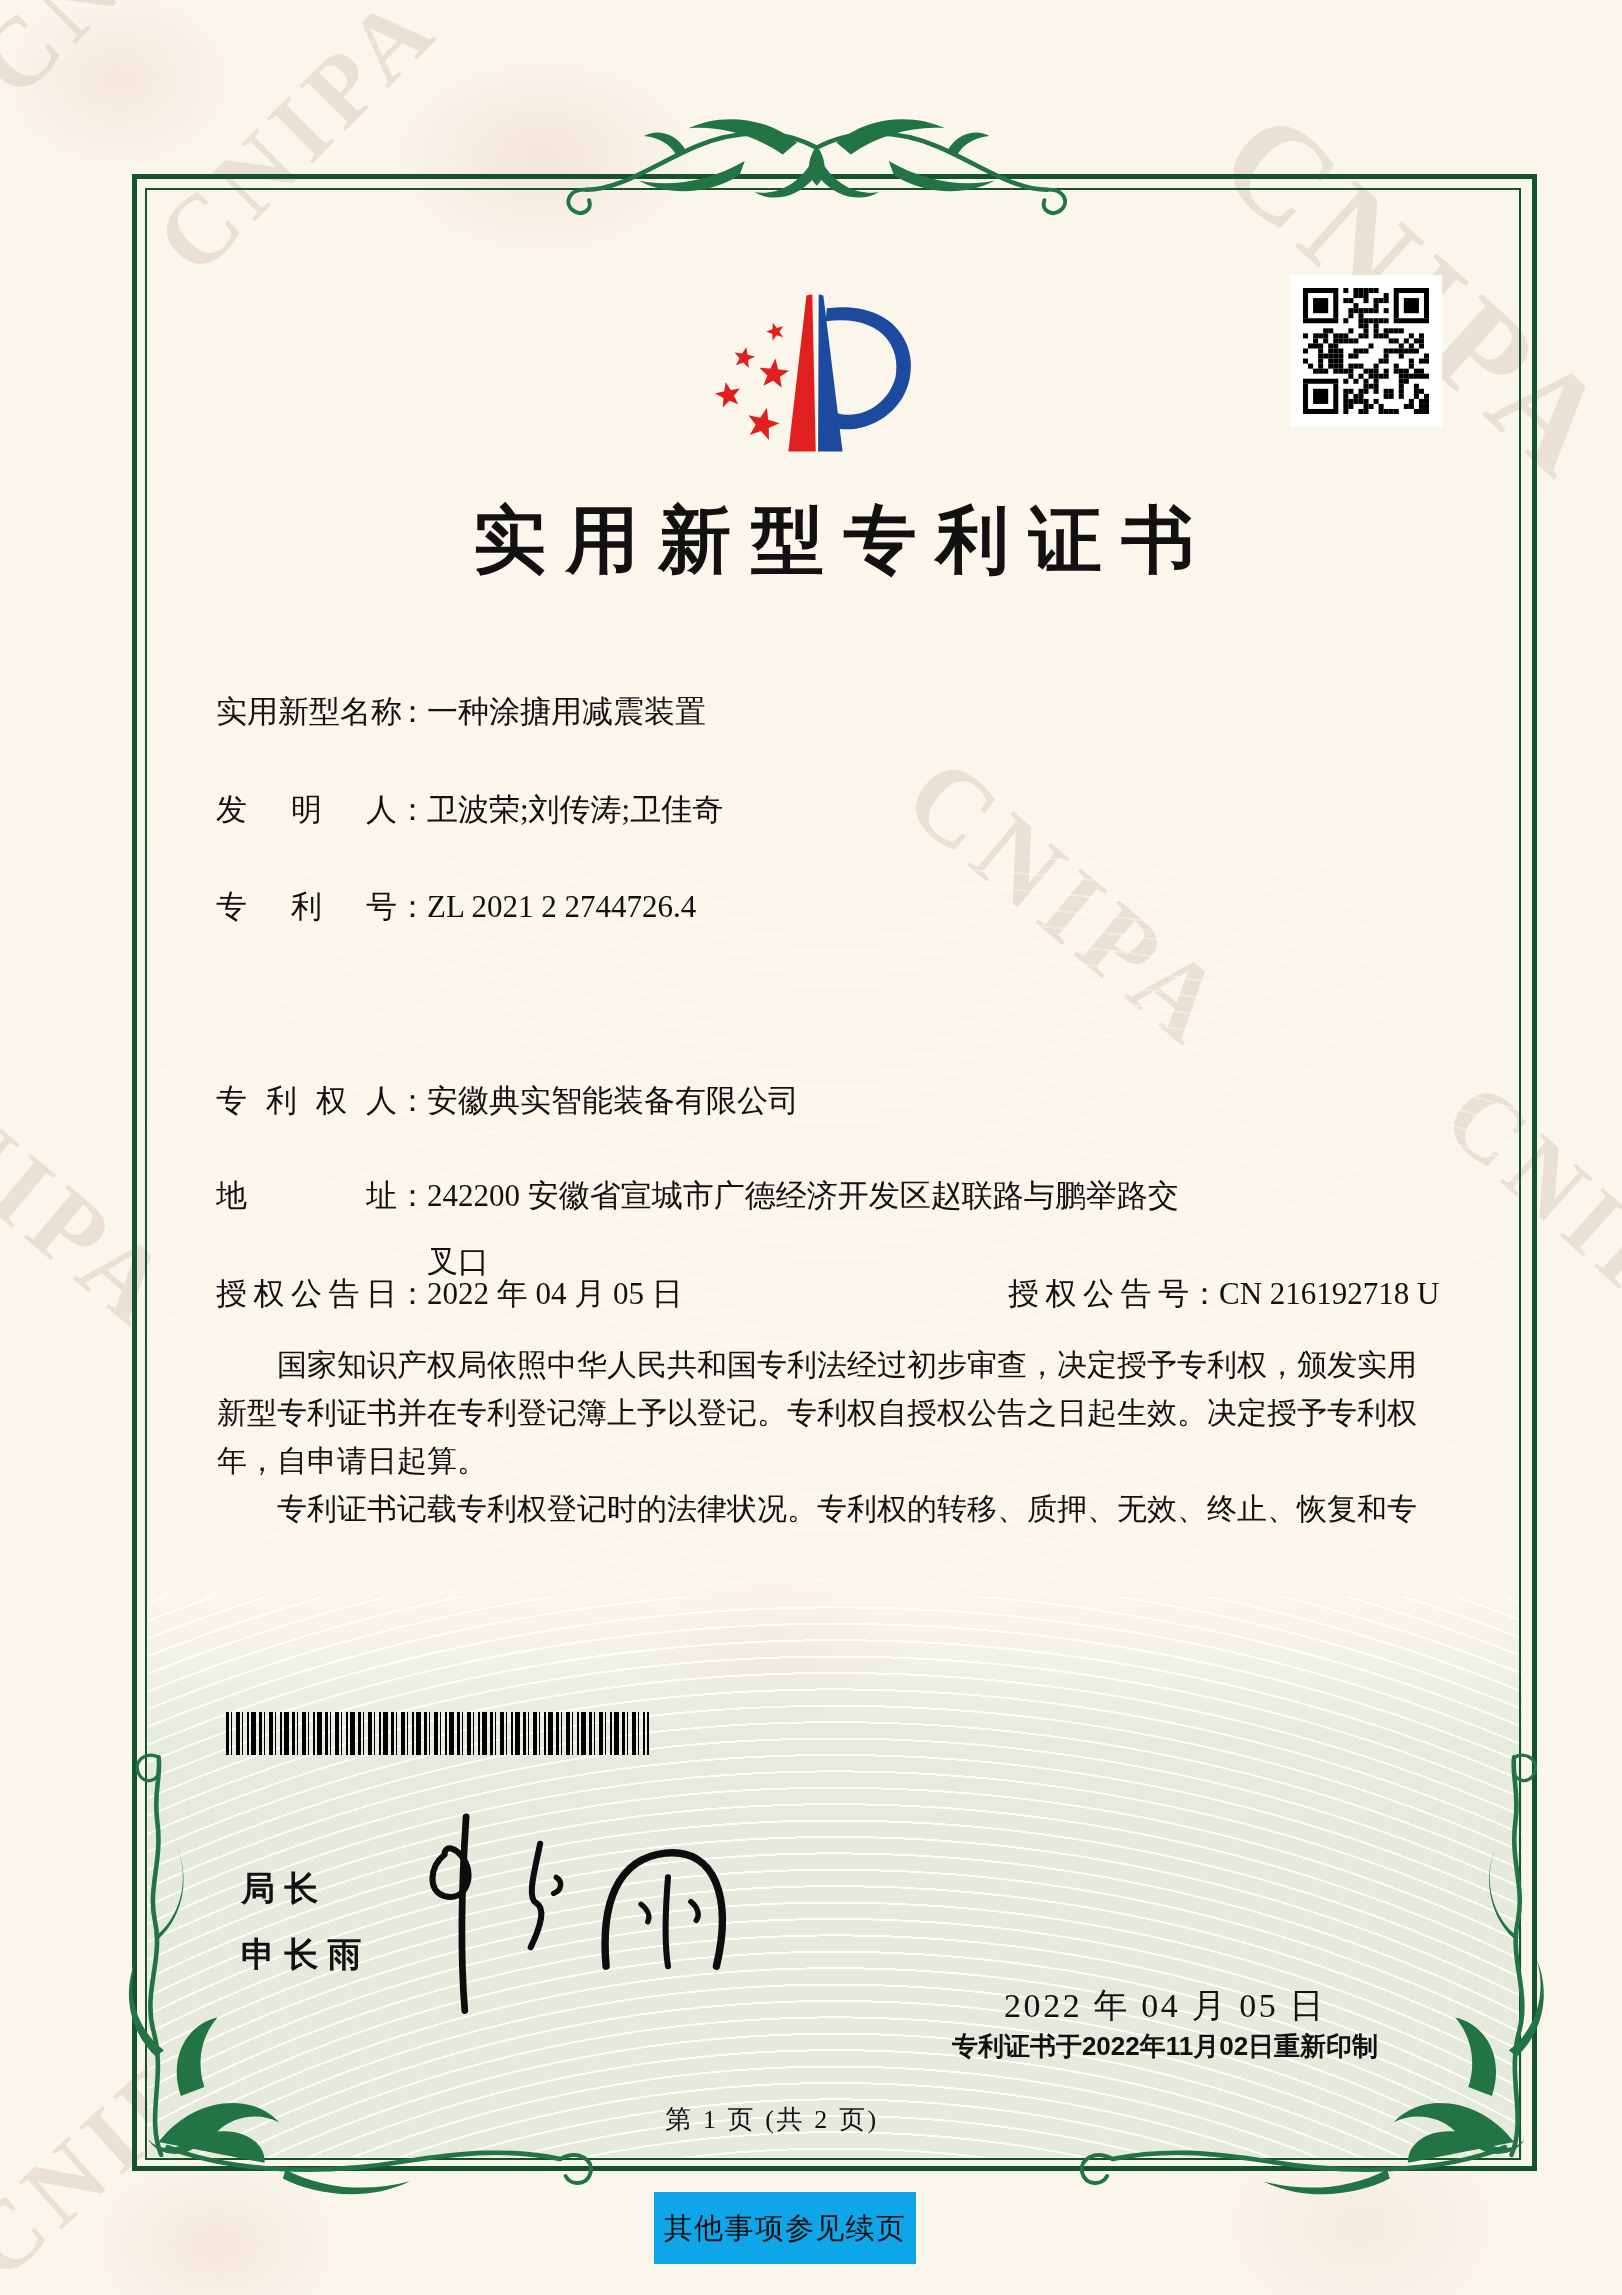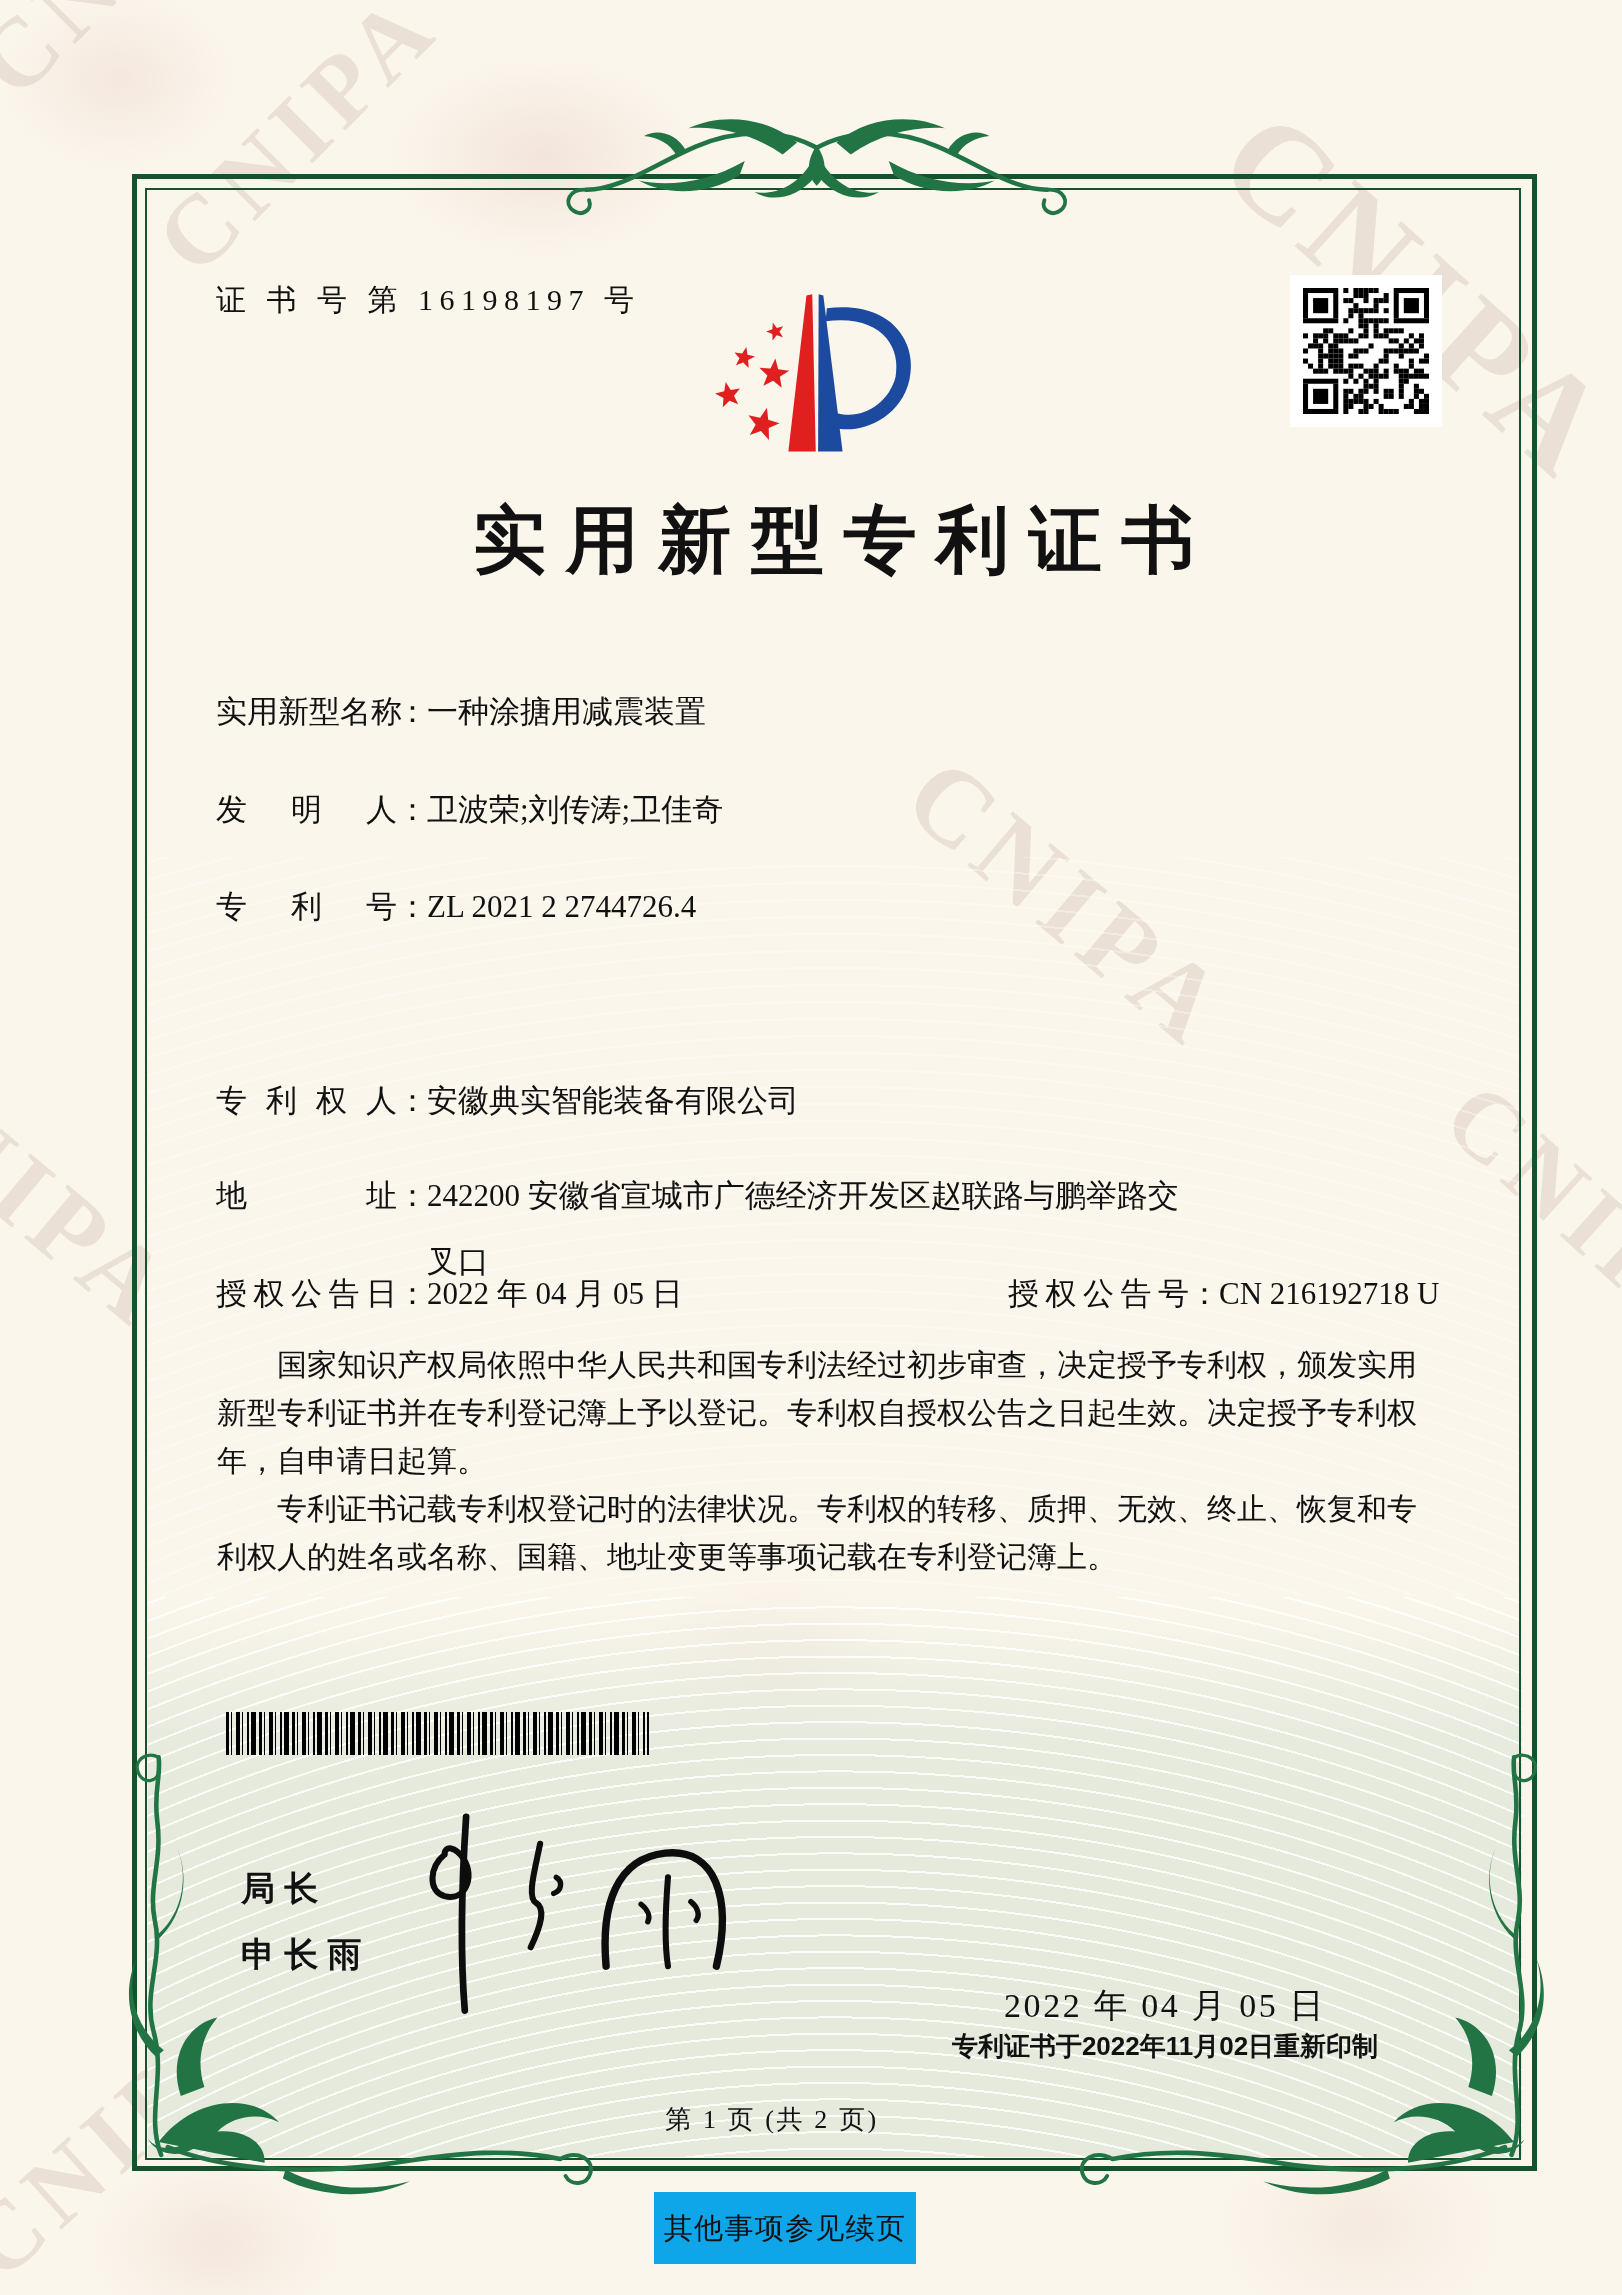--- a/index.html
+++ b/index.html
@@ -130,21 +130,20 @@
         <path d="M60,-30 c-20,24 -52,26 -70,6 c16,28 58,30 82,4 Z" stroke="none"></path>
       </g>
     </defs>
     <use href="#branch" transform="translate(1248,276)"></use>
     <use href="#branch" transform="translate(1248,276) scale(-1,1)"></use>
     <path d="M1248,222 c-16,24 -16,46 0,62 c16,-16 16,-38 0,-62 Z" fill="currentColor"></path>
     <use href="#cornerFl" transform="translate(236,3294)"></use>
     <use href="#cornerFl" transform="translate(2320,3294) scale(-1,1)"></use>
   </svg>
 
-  <div class="cert-no">证 书 号 第 16198197 号</div>
 
   <svg class="logo" width="233" height="204" viewBox="0 0 400 350">
     <g id="logo-stars">
         <polygon points="123.3,112.7 130.2,121.6 141.1,118.8 134.7,128.1 140.8,137.6 130.0,134.4 122.8,143.1 122.5,131.9 112.0,127.8 122.6,124.0" fill="var(--red)"></polygon>
         <polygon points="77.8,154.4 79.9,167.6 92.9,170.8 80.9,176.9 81.9,190.3 72.4,180.8 60.0,185.8 66.1,173.9 57.5,163.7 70.7,165.7" fill="var(--red)"></polygon>
         <polygon points="127.7,174.1 132.5,192.5 151.4,195.3 135.4,205.6 138.6,224.3 123.9,212.3 107.0,221.1 113.9,203.4 100.3,190.1 119.3,191.2" fill="var(--red)"></polygon>
         <polygon points="42.4,214.5 51.0,228.2 67.0,225.7 56.6,238.1 63.9,252.6 48.9,246.5 37.4,257.9 38.6,241.8 24.1,234.4 39.9,230.5" fill="var(--red)"></polygon>
         <polygon points="113.2,258.9 115.4,279.2 134.9,285.1 116.3,293.5 116.7,313.9 103.0,298.8 83.7,305.5 93.8,287.8 81.5,271.5 101.5,275.7" fill="var(--red)"></polygon>
       </g>
     <polygon points="181,66 191,64 197,334 150,334" fill="var(--red)"></polygon>
@@ -408,21 +407,20 @@
     <span class="grant2">
       <span class="lbl">授权公告号</span><span class="colon">：</span><span class="val">CN 216192718 U</span>
     </span>
   </div>
 
   <div class="body-text">
     <div class="ln indent">国家知识产权局依照中华人民共和国专利法经过初步审查，决定授予专利权，颁发实用</div>
     <div class="ln">新型专利证书并在专利登记簿上予以登记。专利权自授权公告之日起生效。决定授予专利权</div>
     <div class="ln">年，自申请日起算。</div>
     <div class="ln indent">专利证书记载专利权登记时的法律状况。专利权的转移、质押、无效、终止、恢复和专</div>
-    <div class="ln">利权人的姓名或名称、国籍、地址变更等事项记载在专利登记簿上。</div>
   </div>
 
   <div class="barcode"></div>
 
   <div class="signer-title">局长</div>
   <div class="signer-name">申长雨</div>
 
   <svg class="signature" width="471" height="236" viewBox="0 0 700 340" fill="none" stroke="#0d0d0d" stroke-linecap="round">
     <path d="M128,30 C122,120 118,220 126,318" stroke-width="10"></path>
     <path d="M96,86 C74,104 70,140 96,148 C126,156 142,120 124,92 C112,74 96,72 96,86" stroke-width="9"></path>

